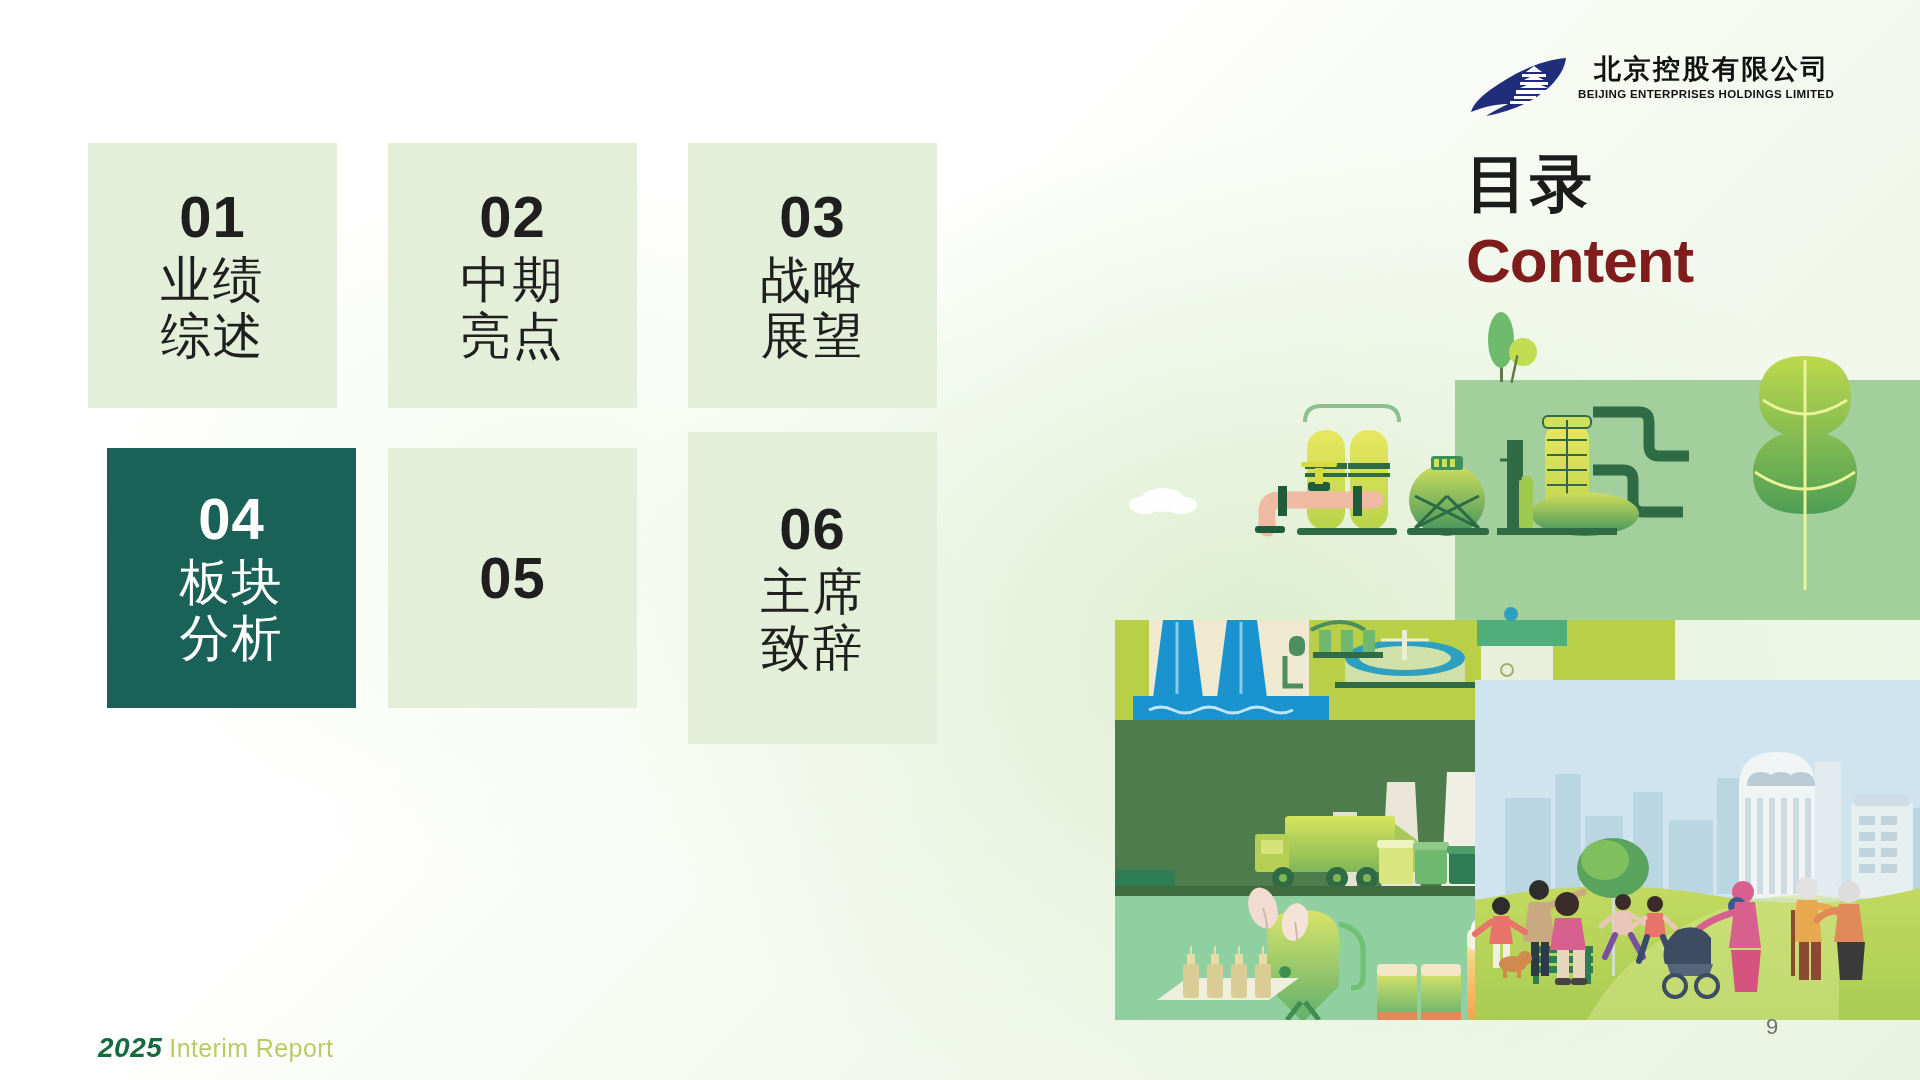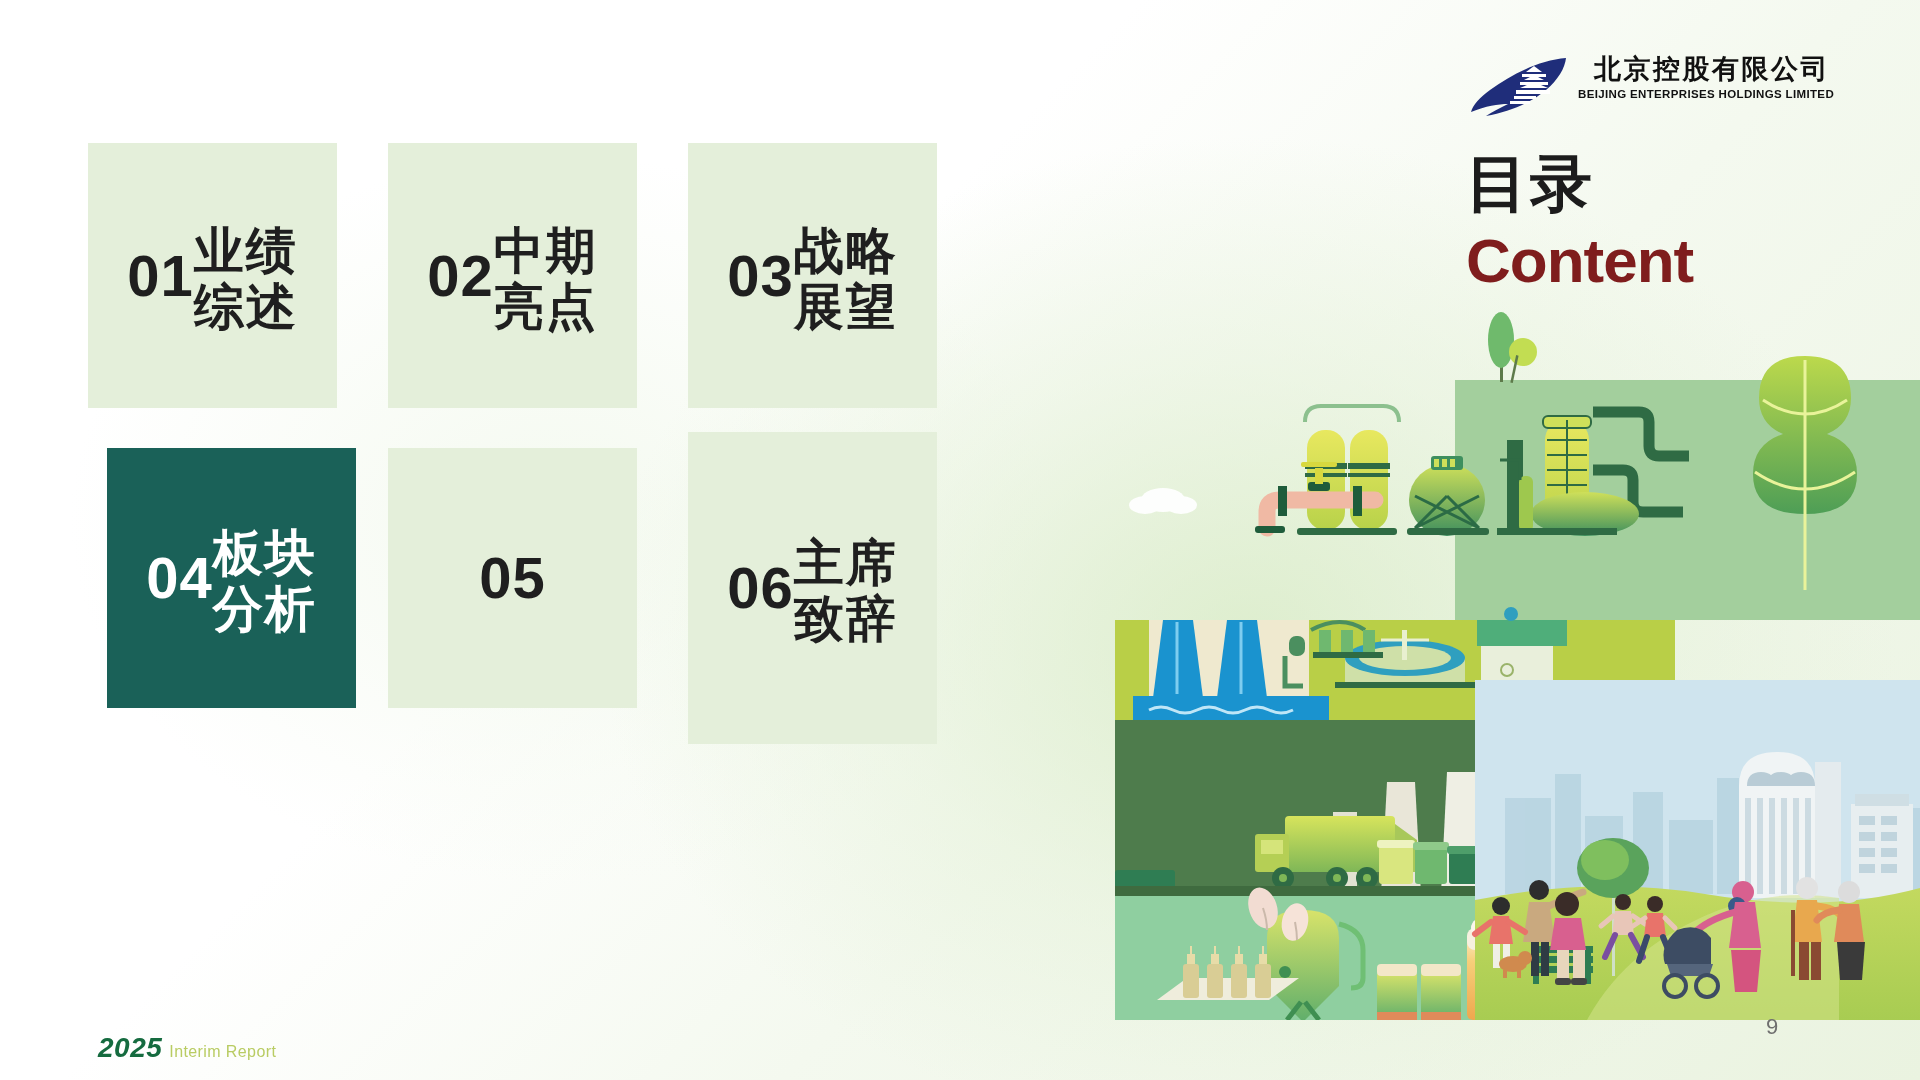--- a/index.html
+++ b/index.html
@@ -45,51 +45,51 @@
   .title-en {
     font-size:62px; font-weight:700; color:#7f1d1d;
     line-height:1.08; letter-spacing:-1px; margin-top:8px;
   }
 
   
   .cards { position:absolute; left:88px; top:143px; width:850px; height:565px; }
   .card {
     position:absolute; width:249px; height:265px;
     background:#e4efda;
-    display:flex; flex-direction:row;
+    display:flex; flex-direction:column;
     align-items:center; justify-content:center;
   }
   .card.active { background:#1a6158; }
   .card .num {
     font-size:58px; font-weight:700; color:#1f1f1f;
     line-height:1.0; letter-spacing:1px;
   }
   .card .lbl {
     font-family:"DejaVu Sans","Liberation Sans",sans-serif;
-    font-size:50px; font-weight:700; color:#1f1f1f;
+    font-size:50px; font-weight:400; color:#1f1f1f;
     line-height:1.12; letter-spacing:2px; text-align:left;
     margin-top:6px;
   }
   .card.active .num, .card.active .lbl { color:#ffffff; }
 
   .c0 { left:0px;   top:0px; }
   .c1 { left:300px; top:0px; }
   .c2 { left:600px; top:0px; }
   .c3 { left:19px;  top:305px; height:260px; width:249px;}
   .c4 { left:300px; top:305px; height:260px;}
   .c5 { left:600px; top:289px; height:312px;}
 
   
   .illo { position:absolute; left:1115px; top:300px; width:805px; height:720px; }
   .illo svg { display:block; width:805px; height:720px; }
 
   
   .footer { position:absolute; left:98px; top:1032px; white-space:nowrap; }
   .f-year { font-size:28px; font-weight:700; color:#156b3f; letter-spacing:0.5px;font-style:italic; }
-  .f-txt  { font-size:16px; font-weight:400; color:#b9cc63; letter-spacing:0.4px; margin-left:7px; }
+  .f-txt  { font-size:25px; font-weight:400; color:#b9cc63; letter-spacing:0.4px; margin-left:7px; }
   .pageno { position:absolute; left:1766px; top:1014px; font-size:22px; color:#6f6f6f; }
 </style>
 </head>
 <body>
 
 <div id="slide">
 
   <div class="bg-wash"></div>
 
   <div class="illo">

